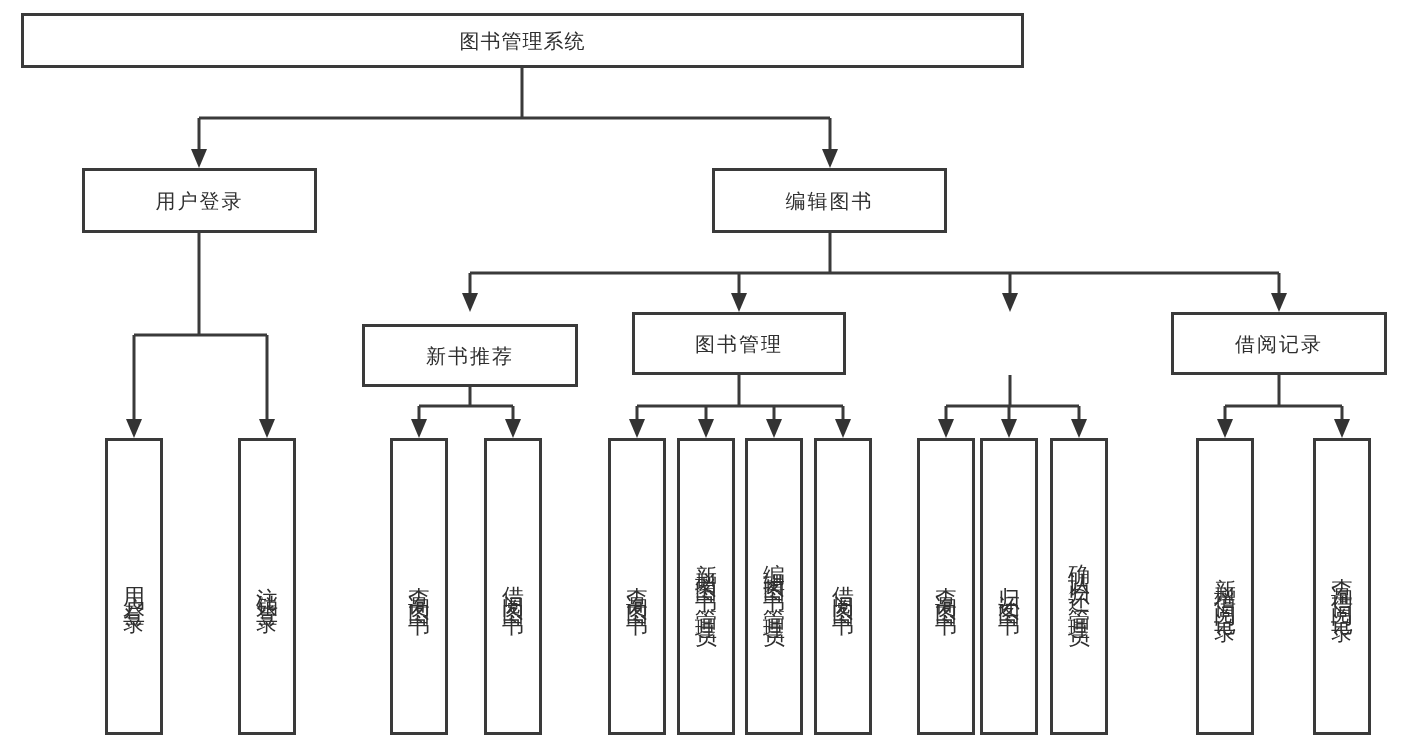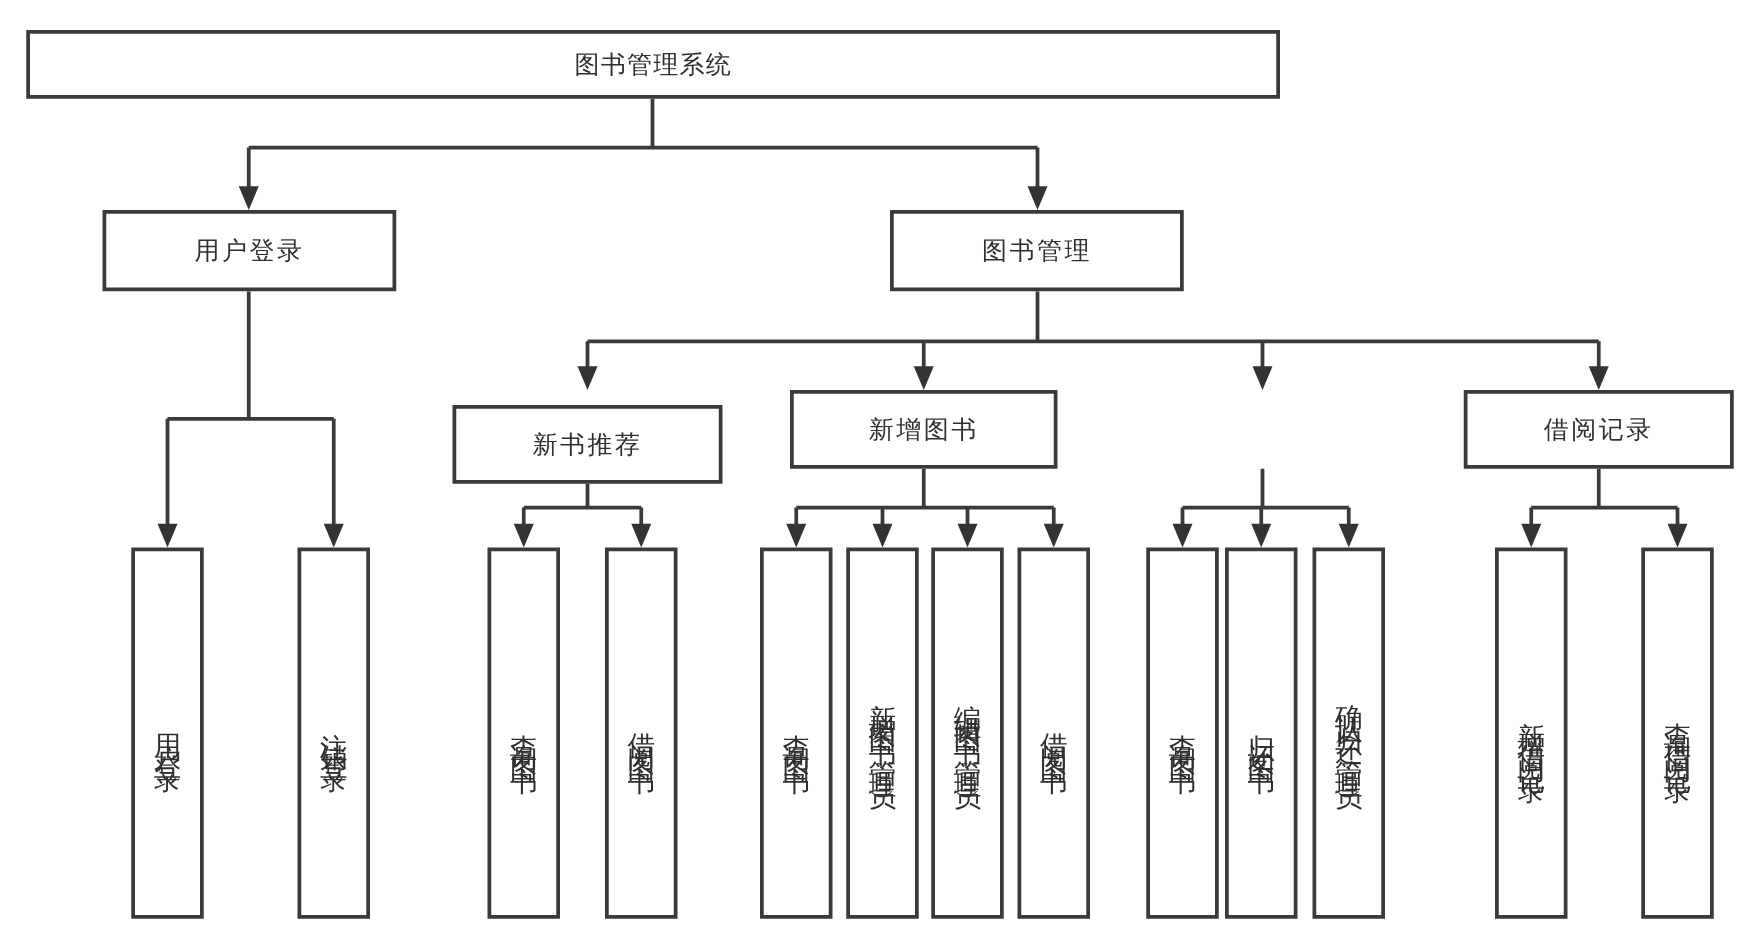--- a/index.html
+++ b/index.html
@@ -44,21 +44,21 @@
   }
   .box.root-box span { font-size: 20px; letter-spacing: 1px; }
   .box.v span {
     writing-mode: vertical-rl;
     text-orientation: mixed;
     font-size: 22px;
     letter-spacing: 9px;
     line-height: 1;
   }
   
-  .n-root   { left: 21px;   top: 13px;  width: 1003px; height: 55px; margin-top: 11px; }
+  .n-root   { left: 21px;   top: 13px;  width: 1003px; height: 55px; }
   .n-login  { left: 82px;   top: 168px; width: 235px;  height: 65px; }
   .n-mgmt   { left: 712px;  top: 168px; width: 235px;  height: 65px; }
   .n-l3a    { left: 362px;  top: 324px; width: 216px;  height: 63px; align-items: center; }
   .n-l3b    { left: 632px;  top: 312px; width: 214px;  height: 63px; }
   .n-l3c    { left: 902px;  top: 312px; width: 216px;  height: 63px; }
   .n-l3d    { left: 1171px; top: 312px; width: 216px;  height: 63px; }
   .leaf     { top: 438px; width: 58px; height: 297px; }
   .f1  { left: 105px; }
   .f2  { left: 238px; }
   .f3  { left: 390px; }
@@ -125,28 +125,28 @@
   </svg>
 
   <div class="box h root-box n-root">
     <span>图书管理系统</span>
   </div>
 
   <div class="box h n-login">
     <span>用户登录</span>
   </div>
   <div class="box h n-mgmt">
-    <span>图书管理</span>
+    <span>编辑图书</span>
   </div>
 
   <div class="box h n-l3a">
     <span>新书推荐</span>
   </div>
   <div class="box h n-l3b">
-    <span>新增图书</span>
+    <span>图书管理</span>
   </div>
   <div class="box h n-l3d">
     <span>借阅记录</span>
   </div>
 
   <div class="box v leaf f1">
     <span>用户登录</span>
   </div>
   <div class="box v leaf f2">
     <span>注销登录</span>

